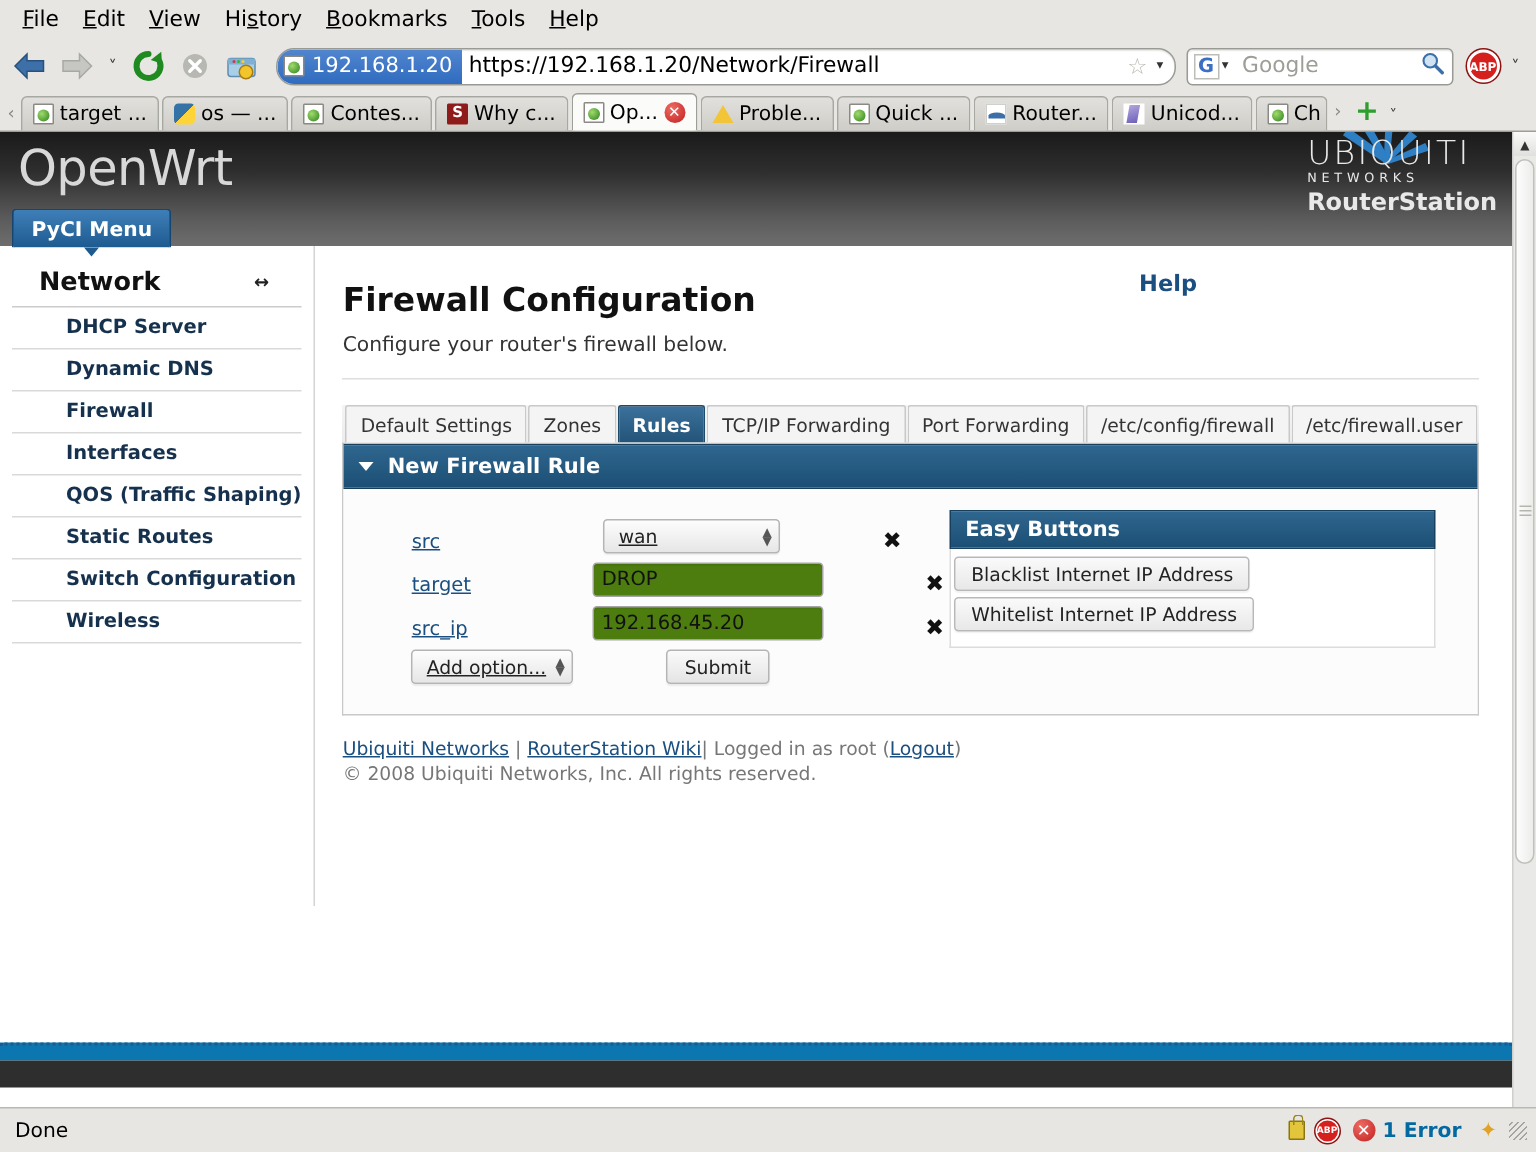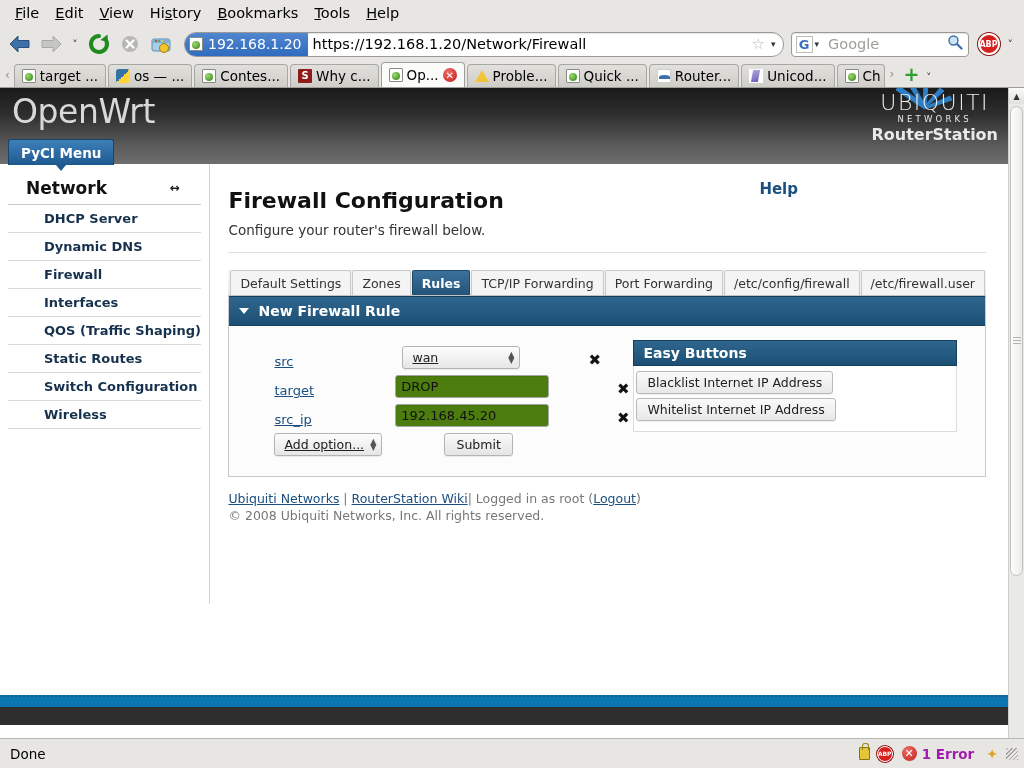--- a/index.html
+++ b/index.html
@@ -231,21 +231,21 @@
     position: relative;
   }
   .owlogo {
     position: absolute; left: 12px; top: 4px;
     font-size: 33px; color: #d8d8d8;
     font-family: "DejaVu Sans", "Liberation Sans", sans-serif;
     letter-spacing: -0.4px;
   }
   .ubnt {
     position: absolute; right: 10px; top: 4px;
-    text-align: center; color: #e9e9e9;
+    text-align: left; color: #e9e9e9;
     line-height: 1;
   }
   .ubnt .u1 {
     font-size: 22px; letter-spacing: 1.5px; font-weight: 300;
     font-family: "DejaVu Sans", "Liberation Sans", sans-serif;
   }
   .ubnt .u2 {
     font-size: 8.5px; letter-spacing: 3.2px; margin-top: 1px;
   }
   .ubnt .u3 {
@@ -562,21 +562,21 @@
     display: flex; align-items: center; justify-content: center;
     margin-right: 9px;
   }
   .errdot {
     width: 15px; height: 15px; border-radius: 50%;
     background: radial-gradient(circle at 35% 30%, #ee6b63, #c02020);
     color: #fff; font-size: 11px; font-weight: bold;
     display: flex; align-items: center; justify-content: center;
     margin-right: 5px;
   }
-  .errtext { color: #a21caf; font-weight: bold; margin-right: 12px; }
+  .errtext { color: #0369a1; font-weight: bold; margin-right: 12px; }
   .starbadge { color: #e0a326; font-size: 14px; margin-right: 8px; }
   .resizer {
     width: 12px; height: 12px;
     background: repeating-linear-gradient(-45deg,#a5a5a0 0 1px, transparent 1px 3px);
   }
 </style>
 </head>
 <body>
 
 <div id="browser">

